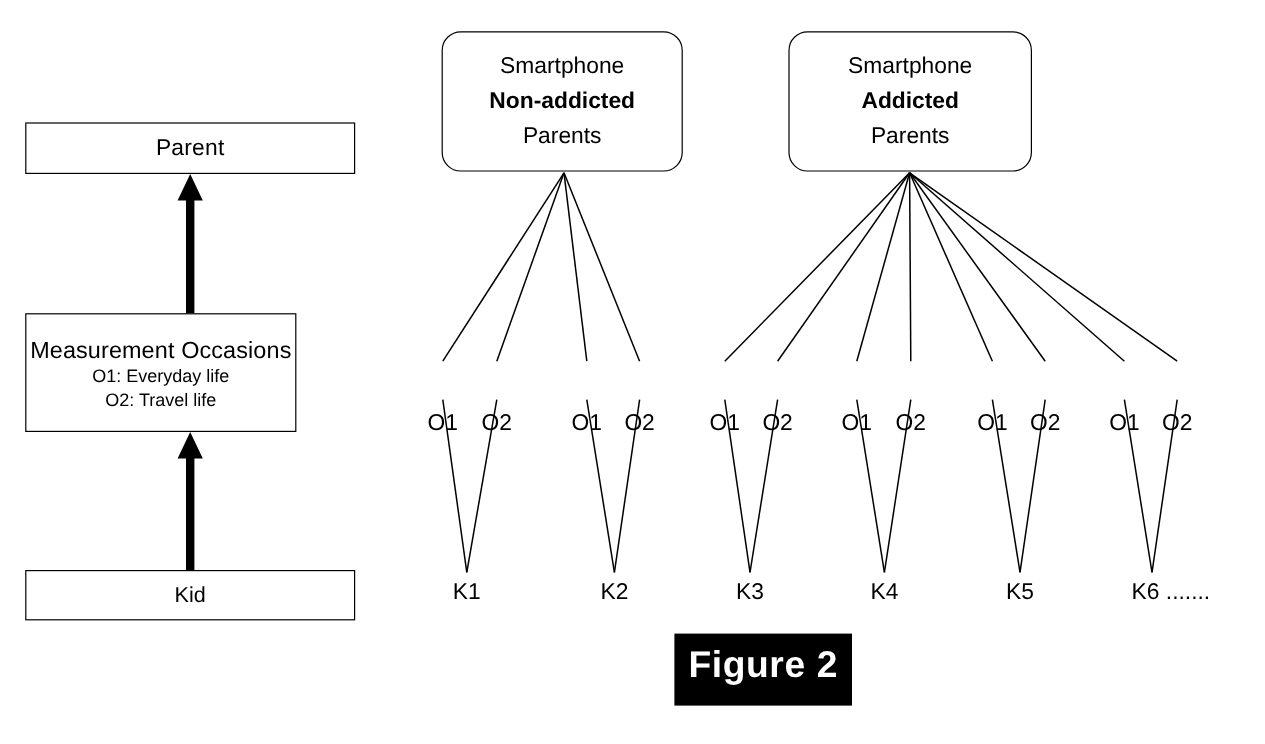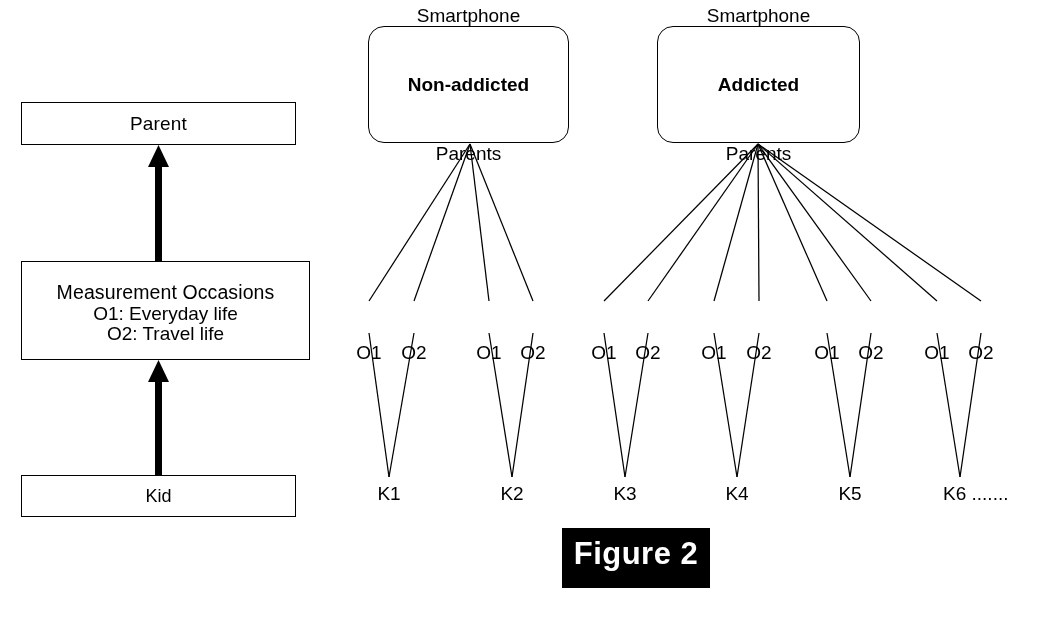--- a/index.html
+++ b/index.html
@@ -39,30 +39,30 @@
     left: 21px; top: 102px;
     width: 275px; height: 43px;
   }
   #parent-box .lbl {
     font-size: 19px;
     line-height: 22px;
     letter-spacing: 0.2px;
   }
   #mo-box {
     left: 21px; top: 261px;
-    width: 289px; height: 99px;
+    width: 226px; height: 99px;
     padding-top: 2px;
   }
   #mo-box .mo-title {
     font-size: 19.5px;
     line-height: 24px;
     letter-spacing: 0.1px;
   }
   #mo-box .mo-sub {
-    font-size: 19px;
+    font-size: 15px;
     line-height: 20px;
   }
   #kid-box {
     left: 21px; top: 475px;
     width: 275px; height: 42px;
   }
   #kid-box .lbl {
     font-size: 18px;
     line-height: 22px;
   }
@@ -73,21 +73,20 @@
     box-sizing: border-box;
     border: 1.6px solid #000;
     border-radius: 16px;
     background: #fff;
     display: flex;
     flex-direction: column;
     align-items: center;
     justify-content: center;
     text-align: center;
     z-index: 3;
-    gap: 40px;
   }
   .rrect .ln {
     font-size: 19px;
     line-height: 29px;
     white-space: nowrap;
   }
   .rrect .ln.bold { font-weight: bold; }
 
   #group-box-0 { left: 368px; top: 26px; width: 201px; height: 117px; }
   #group-box-1 { left: 657px; top: 26px; width: 203px; height: 117px; }

